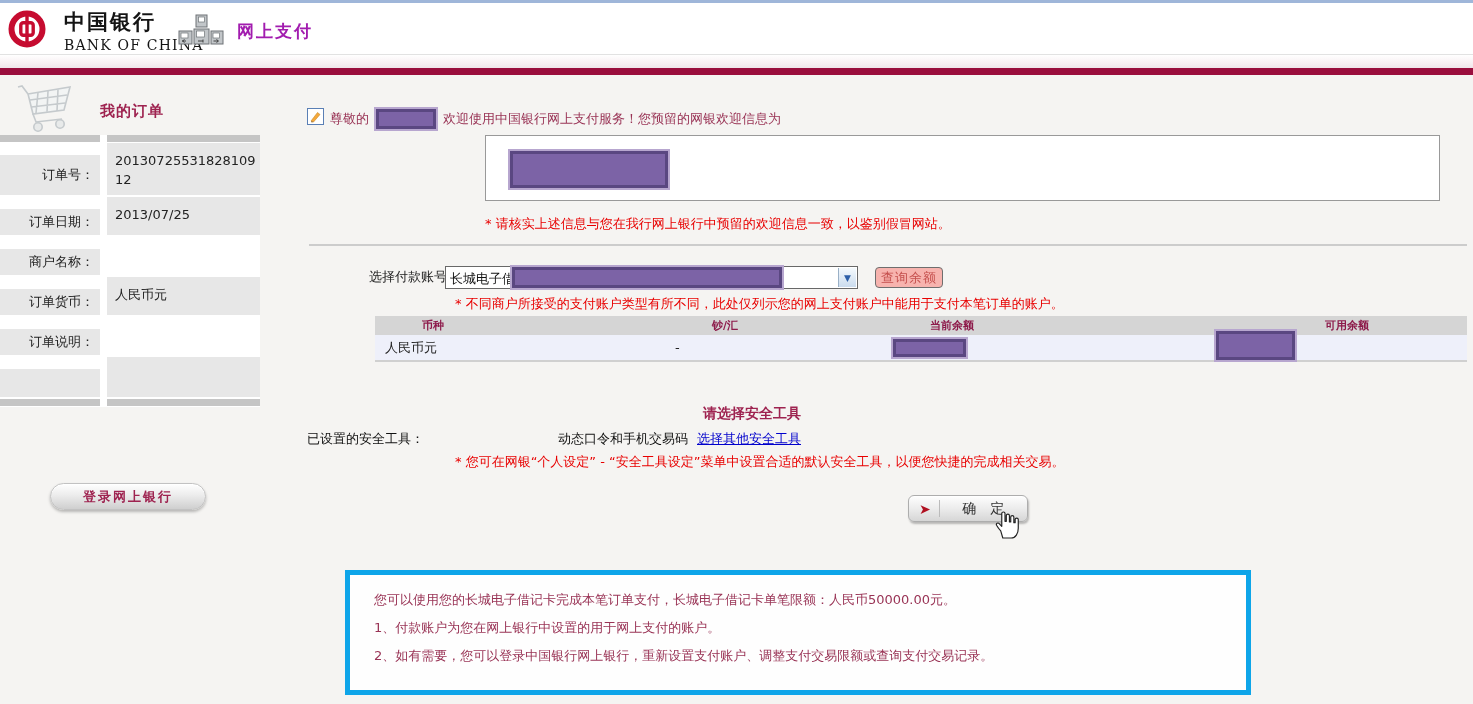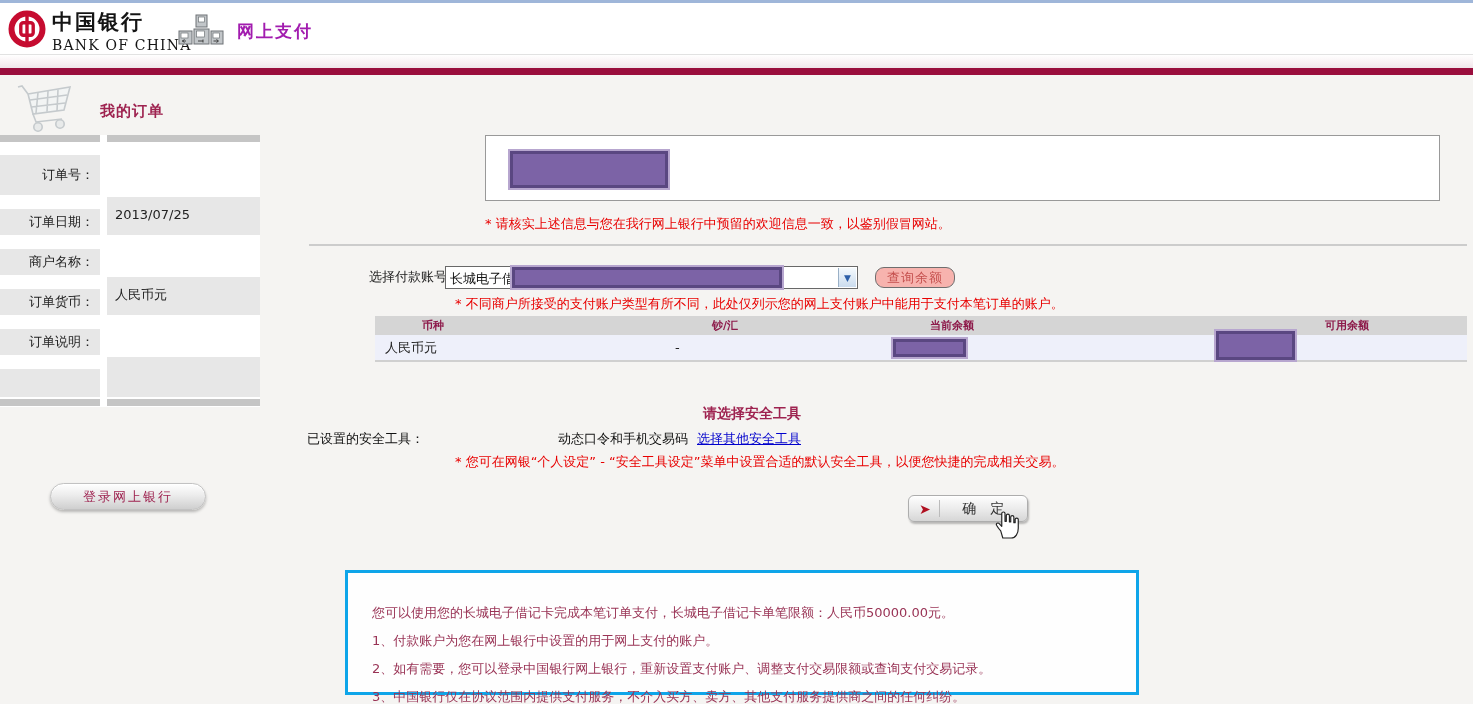--- a/index.html
+++ b/index.html
@@ -5,21 +5,21 @@
   * { margin:0; padding:0; box-sizing:border-box; }
   html,body { width:1473px; height:704px; }
   body { font-family:"DejaVu Sans","Liberation Sans",sans-serif; background:#f5f4f2; position:relative; overflow:hidden; }
 
   .page { position:absolute; left:0; top:0; width:1473px; height:704px; }
 
   
   .top-edge { position:absolute; left:0; top:0; width:100%; height:3px; background:#9fb6d9; }
   .header { position:absolute; left:0; top:3px; width:100%; height:52px; background:#ffffff; border-bottom:1px solid #e2e2e2; }
   .logo-group { position:absolute; left:8px; top:5px; display:flex; align-items:center; }
-  .bank-names { margin-left:6px; }
+  .bank-names { margin-left:18px; }
   .bank-cn { font-family:"DejaVu Serif","Liberation Serif",serif; font-weight:bold; font-size:21px; color:#141414; letter-spacing:2px; }
   .bank-en { font-family:"DejaVu Serif","Liberation Serif",serif; font-size:14px; color:#141414; letter-spacing:1.2px; margin-top:1px; }
   .kiosk { position:absolute; left:178px; top:11px; }
   .pay-title { position:absolute; left:237px; top:17px; font-size:17px; font-weight:bold; color:#a21caf; letter-spacing:2px; }
   .header-fade { position:absolute; left:0; top:55px; width:100%; height:13px; background:linear-gradient(180deg,#ffffff 0%,#f8f0f3 60%,#efe6ea 100%); }
   .maroon-bar { position:absolute; left:0; top:68px; width:100%; height:7px; background:#9a0e3d; }
 
   
   .sidebar { position:absolute; left:0; top:80px; width:260px; }
   .cart-icon { position:absolute; left:16px; top:2px; }
@@ -29,42 +29,42 @@
   .ot-strip .c1 { width:100px; background:#c5c5c5; }
   .ot-strip .gap { width:7px; background:#ffffff; }
   .ot-strip .c2 { flex:1; background:#c5c5c5; }
   .ot-row { display:flex; margin-bottom:2px; }
   .ot-row .label { width:100px; background:#e7e7e7; color:#222; font-size:13px; text-align:right; padding:0 6px 0 0; display:flex; align-items:center; justify-content:flex-end;margin-top:12px; }
   .ot-row .gap { width:7px; background:#ffffff; }
   .ot-row .value { flex:1; background:#e7e7e7; color:#222; font-size:13px; padding:8px 4px 0 8px; word-break:break-all; line-height:19px; }
   .h50 { height:52px; } .h38 { height:38px; } .h40 { height:40px; }
   .login-btn { position:absolute; left:50px; top:403px; width:156px; height:27px; border-radius:14px;
     background:linear-gradient(180deg,#ffffff 0%,#ececec 45%,#cfcfcf 100%); border:1px solid #c2c2c2;
-    box-shadow:0 2px 3px rgba(0,0,0,0.25), inset 0 1px 0 #fff; color:#9e2350; font-size:13px; font-weight:normal;
+    box-shadow:0 2px 3px rgba(0,0,0,0.25), inset 0 1px 0 #fff; color:#9e2350; font-size:13px; font-weight:bold;
     display:flex; align-items:center; justify-content:center; letter-spacing:2px; cursor:pointer; }
 
   
   .main { position:absolute; left:307px; top:108px; width:1160px; height:590px; }
   .welcome-row { position:absolute; left:0; top:0; display:flex; align-items:center; }
   .note-icon { margin-right:6px; }
   .welcome-text { font-size:13px; color:#993355; }
   .redact { background:#7c63a6; border:3px solid #5a4781; box-shadow:0 0 0 2px #b7a6cf; }
   .redact-inline { display:inline-block; width:60px; height:20px; margin:0 7px; vertical-align:middle; }
   .welcome-box { position:absolute; left:178px; top:27px; width:955px; height:66px; background:#ffffff; border:1px solid #999999; }
   .welcome-box .redact-big { position:absolute; left:24px; top:15px; width:158px; height:37px; }
   .note-red { font-size:13px; color:#e80000; }
   .note1 { position:absolute; left:178px; top:107px; }
   .sep { position:absolute; left:2px; top:136px; width:1158px; border-top:2px solid #cccccc; }
 
   .pay-label { position:absolute; left:62px; top:160px; font-size:13px; color:#222; }
   .select-box { position:absolute; left:138px; top:158px; width:413px; height:23px; background:#ffffff; border:1px solid #686868; cursor:pointer; }
   .select-text { position:absolute; left:4px; top:3px; font-size:13px; color:#111; white-space:nowrap; }
   .select-redact { position:absolute; left:66px; top:0px; width:270px; height:21px; }
   .select-arrow { position:absolute; right:1px; top:1px; width:18px; height:19px; background:linear-gradient(180deg,#f4f9fd,#cbdcee); border-left:1px solid #9ab0c6; display:flex; align-items:center; justify-content:center; font-size:9px; color:#2d5fa8; }
-  .query-btn { position:absolute; left:568px; top:159px; width:80px; height:21px; background:#f7b3ae; border:1px solid #6e6e6e; border-radius:9px; color:#c5504e; font-size:13px; display:flex; align-items:center; justify-content:center; letter-spacing:1px; cursor:pointer; }
+  .query-btn { position:absolute; left:568px; top:159px; width:68px; height:21px; background:#f7b3ae; border:1px solid #6e6e6e; border-radius:4px; color:#c5504e; font-size:13px; display:flex; align-items:center; justify-content:center; letter-spacing:1px; cursor:pointer; }
   .note2 { position:absolute; left:148px; top:187px; }
 
   .bal-table { position:absolute; left:68px; top:208px; width:1092px; }
   .bal-head { display:flex; height:19px; background:#d5d5d5; align-items:center; font-size:11px; font-weight:bold; color:#8d1a4a;padding-left:37px; }
   .bal-row { display:flex; height:27px; background:#eef0fa; align-items:center; font-size:13px; color:#222; position:relative; border-bottom:2px solid #d0d0d0; }
   .bc1 { width:300px; padding-left:10px; }
   .bc2 { width:218px; }
   .bc3 { width:360px; }
   .bc4 { flex:1;margin-left:35px; }
   .bal-redact-cur { position:absolute; left:518px; top:4px; width:73px; height:18px; }
@@ -77,21 +77,21 @@
   .note3 { position:absolute; left:148px; top:345px; }
 
   .confirm-btn { position:absolute; left:601px; top:387px; width:120px; height:27px; border-radius:6px;
     background:linear-gradient(180deg,#fefefe 0%,#ececec 50%,#d6d6d6 100%); border:1px solid #adadad;
     box-shadow:1px 2px 2px rgba(0,0,0,0.25), inset 0 1px 0 #fff; display:flex; align-items:center; cursor:pointer; }
   .confirm-arrow { color:#b01020; font-size:14px; font-weight:bold; margin-left:10px; }
   .confirm-sep { width:1px; height:17px; background:#bbb; margin-left:8px; }
   .confirm-text { flex:1; text-align:center; font-size:14px; color:#333; }
   .hand-cursor { position:absolute; left:688px; top:402px; }
 
-  .notice-box { position:absolute; left:38px; top:462px; width:794px; height:125px; background:#fefefe; border:3px solid #0ea5e9; padding:32px 0 0 24px; }
+  .notice-box { position:absolute; left:38px; top:462px; width:906px; height:125px; background:#fefefe; border:5px solid #0ea5e9; padding:17px 0 0 24px; }
   .notice-line { font-size:13px; color:#993355; line-height:16px; margin-bottom:12px; }
 </style>
 </head>
 <body>
 
 <div class="page">
 
   <div class="top-edge"></div>
 
   <div class="header">
@@ -145,20 +145,21 @@
 
     <div class="order-table">
       <div class="ot-strip">
           <div class="c1"></div>
           <div class="gap"></div>
           <div class="c2"></div>
         </div>
       <div class="ot-row h50">
         <div class="label">订单号：</div>
           <div class="gap"></div>
+        <div class="value">2013072553182810912</div>
       </div>
       <div class="ot-row h38">
         <div class="label">订单日期：</div>
           <div class="gap"></div>
         <div class="value">2013/07/25</div>
       </div>
       <div class="ot-row h38">
         <div class="label">商户名称：</div>
           <div class="gap"></div>
       </div>
@@ -181,20 +182,32 @@
           <div class="gap"></div>
           <div class="c2"></div>
         </div>
     </div>
 
     <div class="login-btn">登录网上银行</div>
   </div>
 
   <div class="main">
 
+    <div class="welcome-row">
+      <span class="note-icon">
+        <svg width="17" height="17" viewBox="0 0 17 17">
+          <rect x="0.5" y="0.5" width="16" height="16" fill="#ffffff" stroke="#5a7fb5"></rect>
+          <path d="M4 13 L10.5 4.5 L13 6.5 L6.5 14 Z" fill="#f5a93c" stroke="#c98a28" stroke-width="0.6"></path>
+          <path d="M4 13 L4.6 14.6 L6.5 14 Z" fill="#8b5e2a"></path>
+        </svg>
+      </span>
+      <span class="welcome-text">尊敬的</span>
+      <span class="redact redact-inline"></span>
+      <span class="welcome-text">欢迎使用中国银行网上支付服务！您预留的网银欢迎信息为</span>
+    </div>
 
     <div class="welcome-box">
       <div class="redact redact-big"></div>
     </div>
 
     <div class="note-red note1">* 请核实上述信息与您在我行网上银行中预留的欢迎信息一致，以鉴别假冒网站。</div>
 
     <div class="sep"></div>
 
     <div class="pay-label">选择付款账号：</div>
@@ -235,17 +248,16 @@
     <span class="hand-cursor">
       <svg width="26" height="30" viewBox="0 0 20 22">
         <path d="M6 21 L4.4 15.5 C3 14 1.8 12.3 1.2 11.2 C0.6 10 2.2 8.9 3.2 9.9 L5.2 12 L5.2 2.2 C5.2 0.6 7.7 0.6 7.7 2.2 L7.7 8.2 L8.7 8.2 L8.7 3.8 C8.7 2.3 11.1 2.3 11.1 3.8 L11.1 8.6 L12.1 8.6 L12.1 4.9 C12.1 3.4 14.5 3.4 14.5 4.9 L14.5 9.2 L15.5 9.2 L15.5 6.8 C15.5 5.4 17.9 5.4 17.9 6.8 L17.9 13.5 C17.9 17.5 15.8 21 12.4 21 Z" fill="#ffffff" stroke="#222222" stroke-width="0.9" stroke-linejoin="round"></path>
       </svg>
     </span>
 
     <div class="notice-box">
       <div class="notice-line">您可以使用您的长城电子借记卡完成本笔订单支付，长城电子借记卡单笔限额：人民币50000.00元。</div>
       <div class="notice-line">1、付款账户为您在网上银行中设置的用于网上支付的账户。</div>
       <div class="notice-line">2、如有需要，您可以登录中国银行网上银行，重新设置支付账户、调整支付交易限额或查询支付交易记录。</div>
-      <div class="notice-line">3、中国银行仅在协议范围内提供支付服务，不介入买方、卖方、其他支付服务提供商之间的任何纠纷。</div>
     </div>
 
   </div>
 </div>
 
 </body></html>

